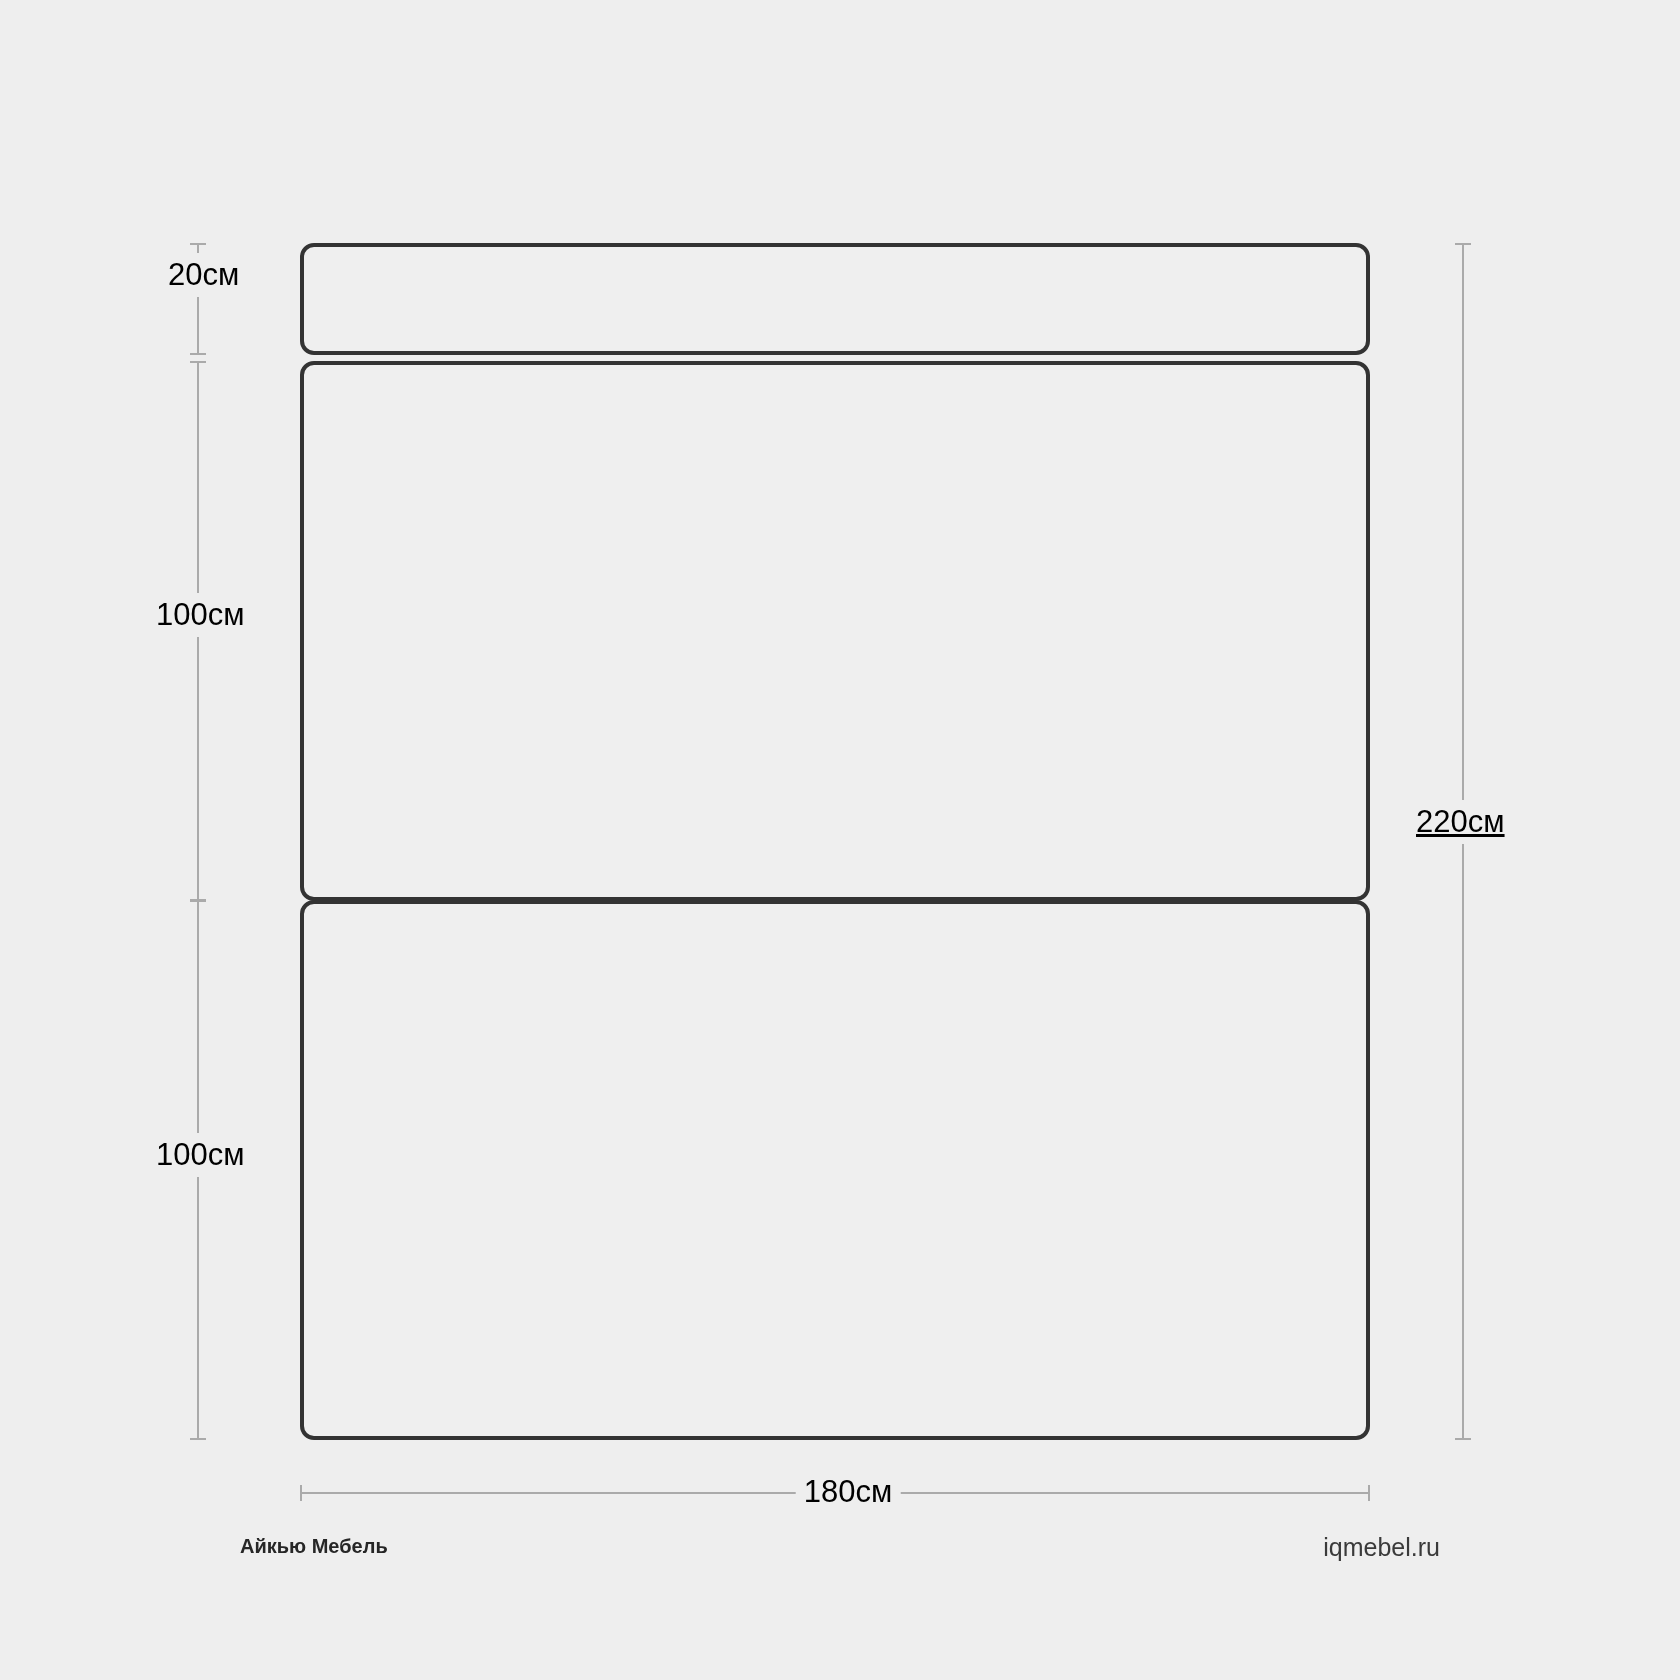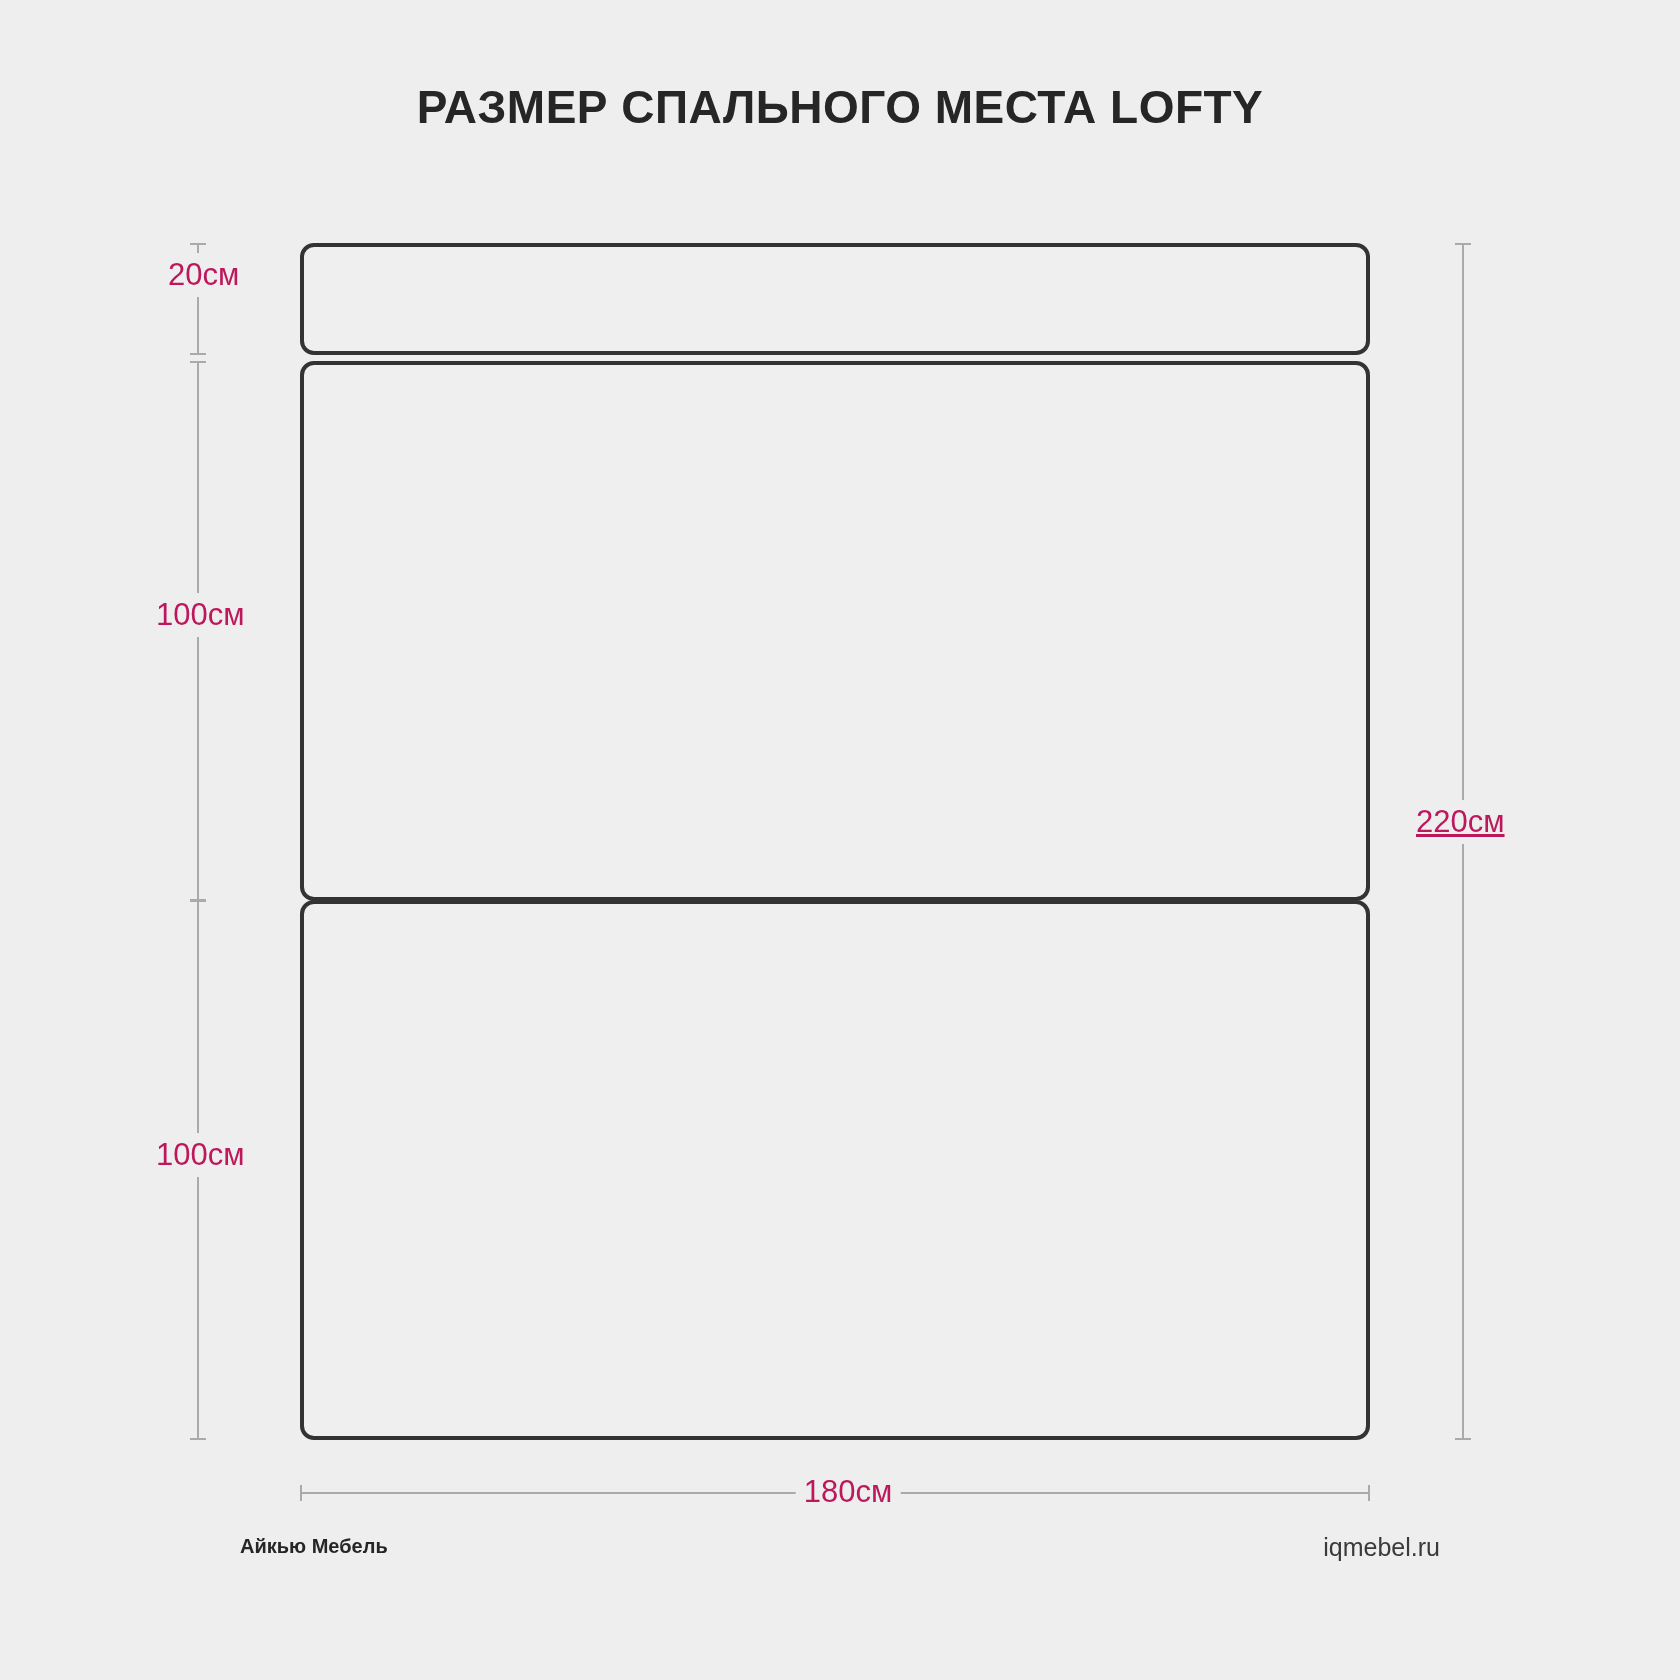--- a/index.html
+++ b/index.html
@@ -89,21 +89,21 @@
     width: 2px;
     height: 16px;
     background: #aaaaaa;
   }
   .dimline-h::before { left: 0; }
   .dimline-h::after { right: 0; }
 
   .dimlabel {
     position: absolute;
     font-size: 31px;
-    color: #be185d;
+    color: #000000;
     background: #eeeeee;
     padding: 4px 8px;
     white-space: nowrap;
   }
 
   
   #dim-line-20   { left: 197px; top: 243px;  height: 112px; }
   #dim-label-20  { left: 160px; top: 275px;  transform: translateY(-50%); }
 
   #dim-line-100a { left: 197px; top: 361px;  height: 540px; }
@@ -135,21 +135,20 @@
     bottom: 118px;
     font-size: 25px;
     color: #3a3a3a;
   }
 </style>
 </head>
 <body>
 
 <div class="page">
 
-  <div class="title">РАЗМЕР СПАЛЬНОГО МЕСТА LOFTY</div>
 
   <div class="panel" id="panel-headboard"></div>
   <div class="panel" id="panel-upper"></div>
   <div class="panel" id="panel-lower"></div>
 
   <div class="dimline-v" id="dim-line-20"></div>
   <div class="dimlabel" id="dim-label-20">20см</div>
 
   <div class="dimline-v" id="dim-line-100a"></div>
   <div class="dimlabel" id="dim-label-100a">100см</div>

